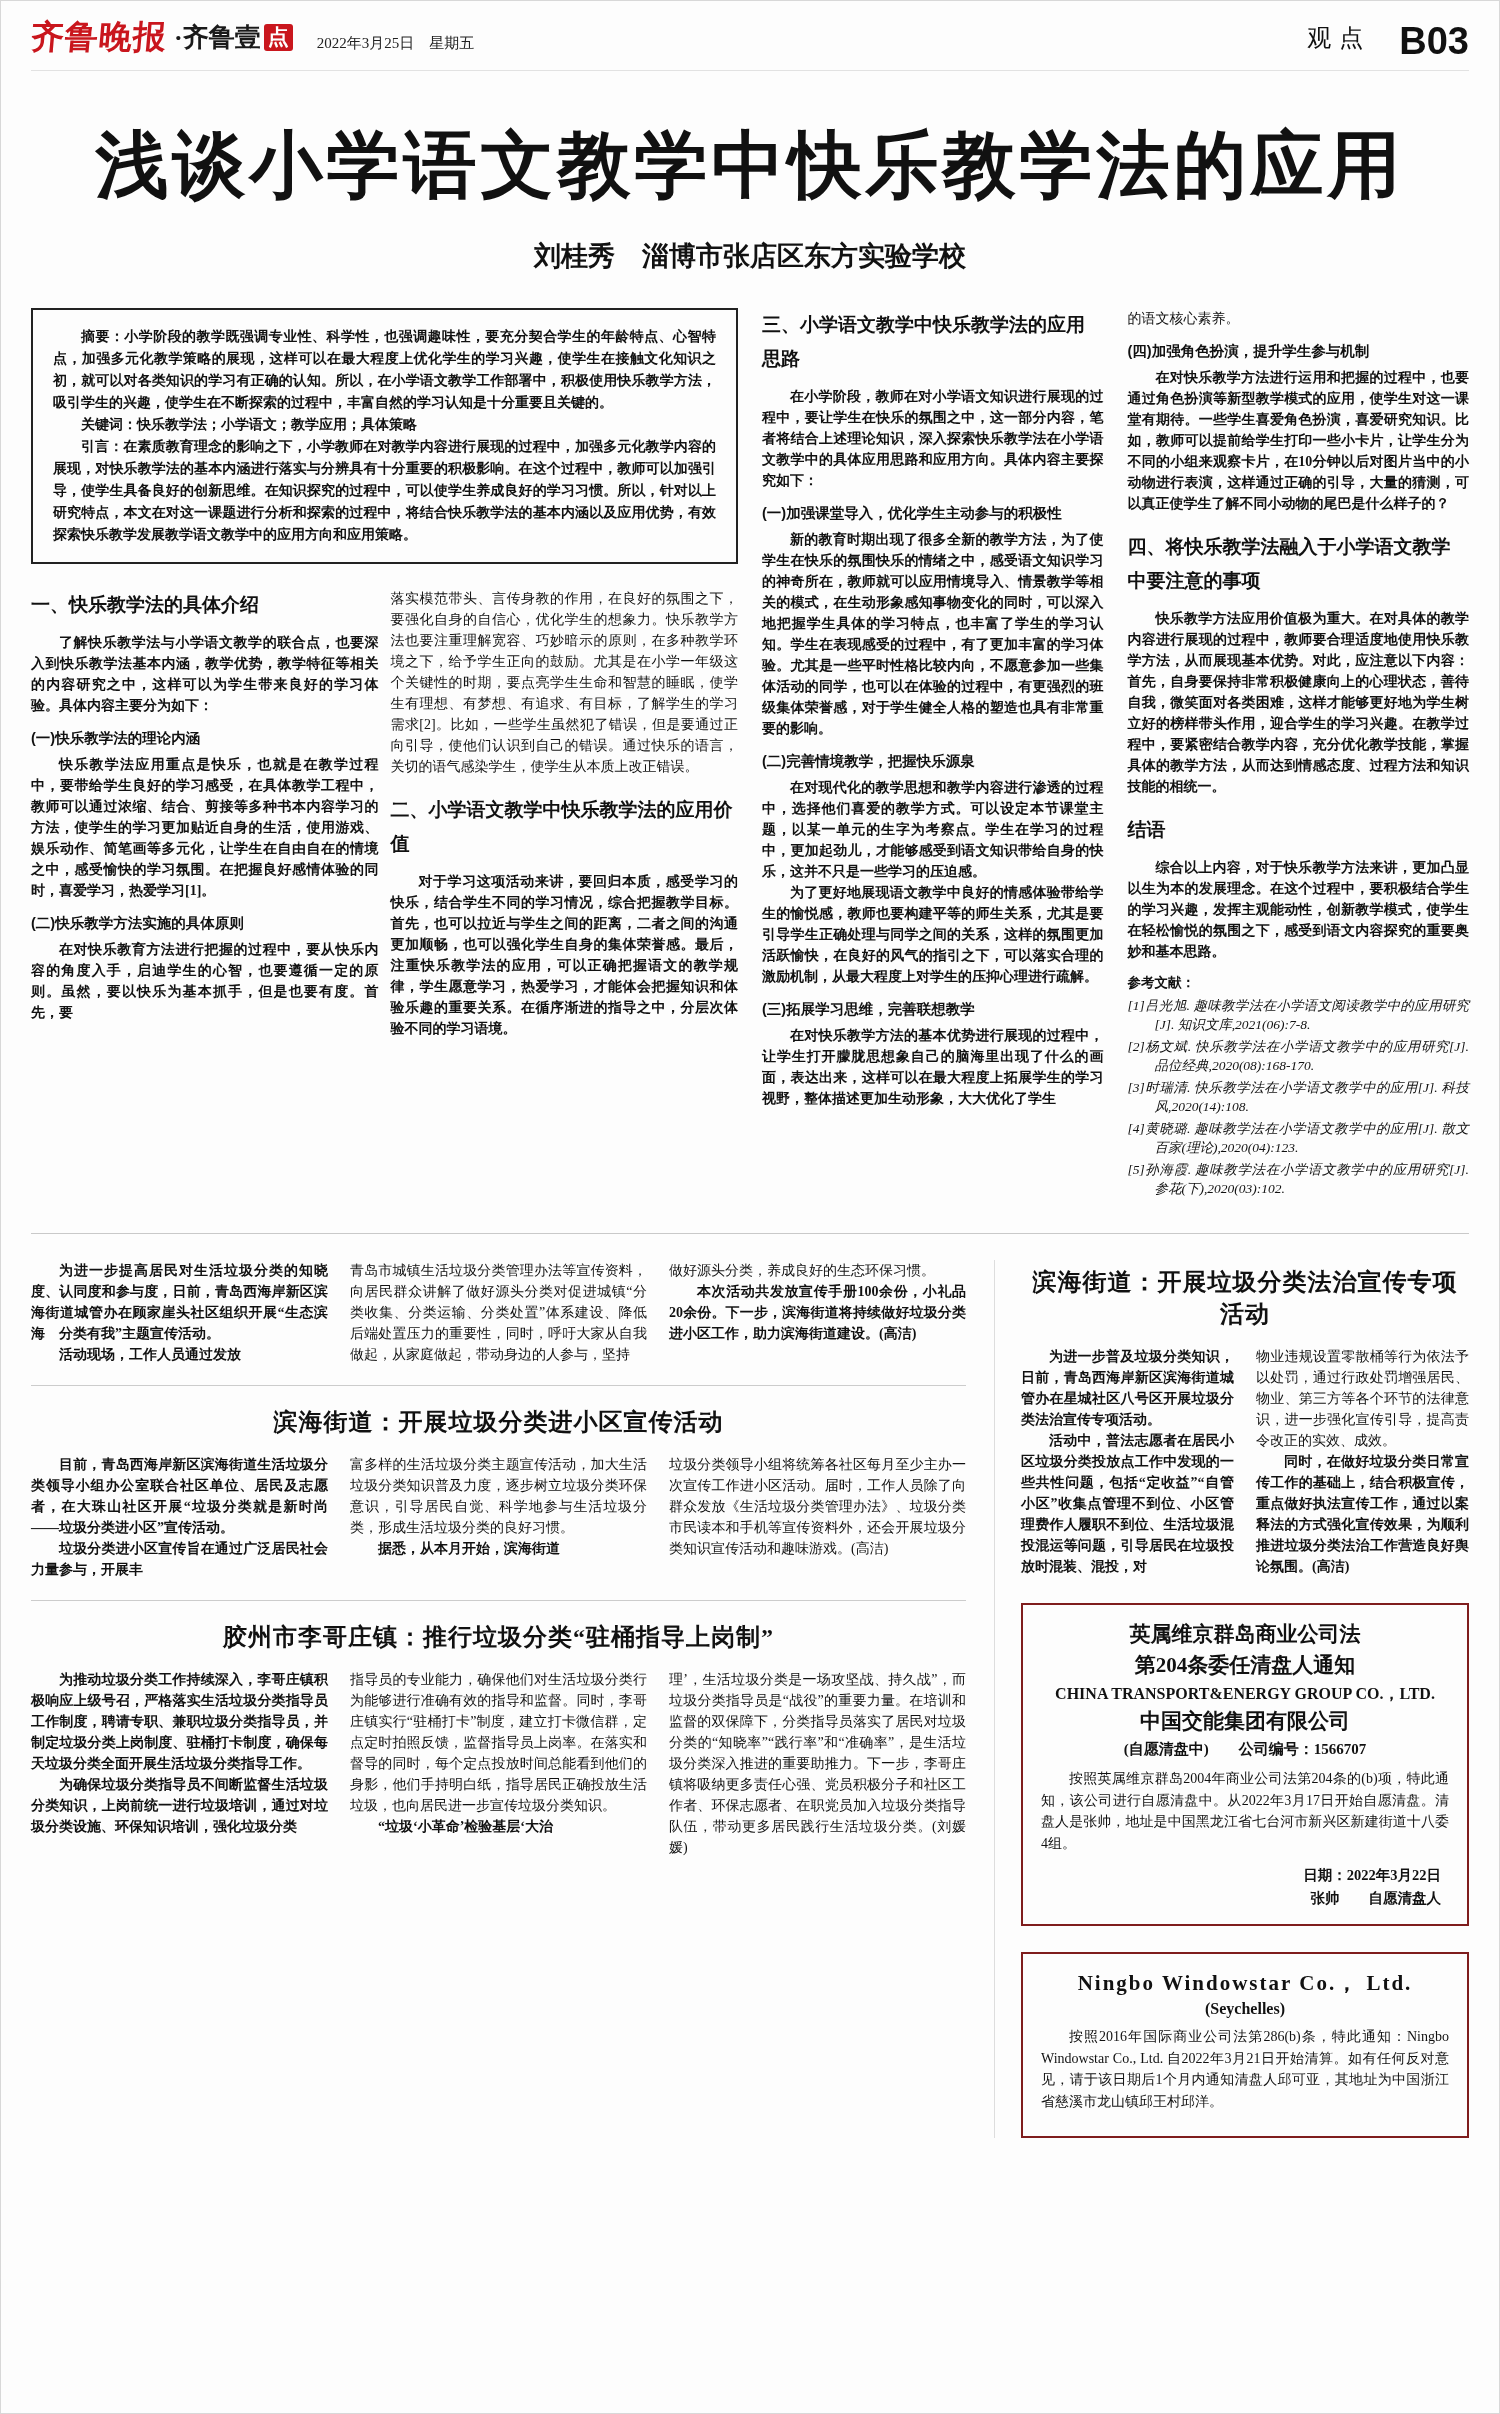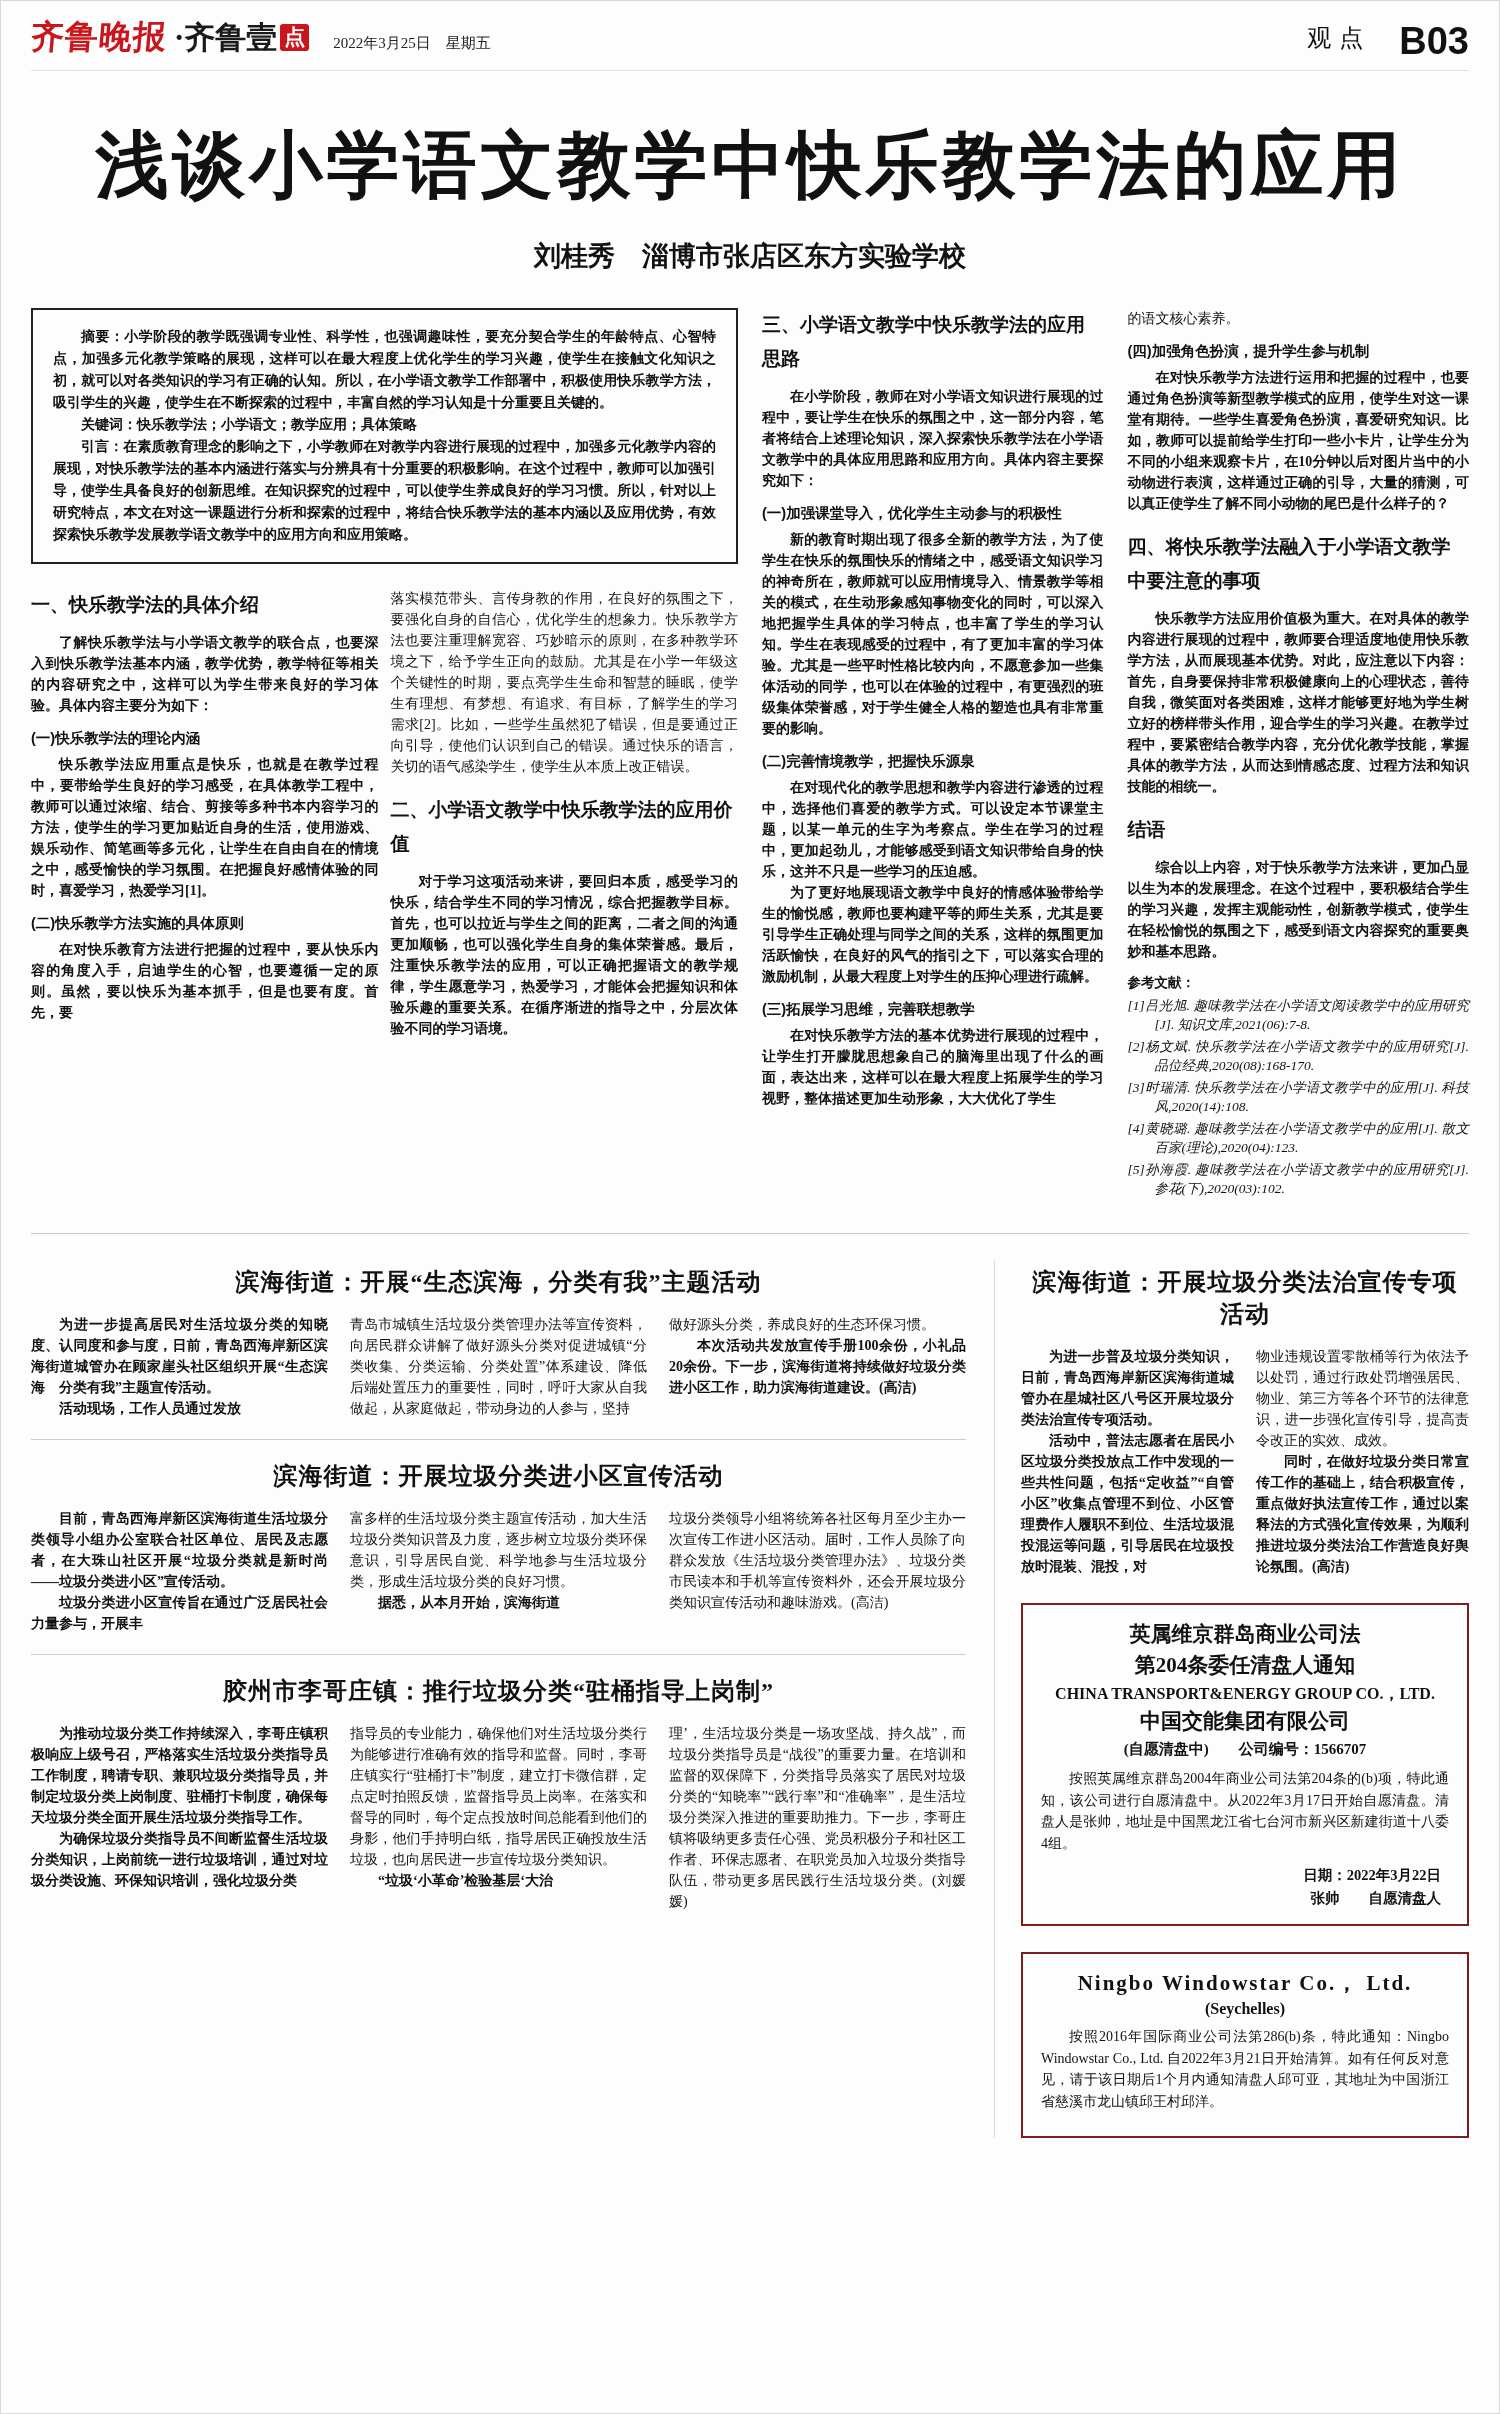--- a/index.html
+++ b/index.html
@@ -3,21 +3,21 @@
 <meta charset="utf-8">
 <style>
   * { box-sizing: border-box; }
   body { margin: 0; background: #e8e8e8; font-family: "Liberation Serif", "DejaVu Serif", serif; color: #111; }
   .sheet { width: 1500px; min-height: 2414px; margin: 0 auto; background: #fdfdfd; border: 1px solid #d8d8d8; padding: 14px 30px 34px; }
 
   
   .masthead { display: flex; align-items: flex-end; padding-bottom: 10px; border-bottom: 1px solid #e2e2e2; }
   .brand { display: flex; align-items: center; }
   .brand-red { display: inline-block; font-size: 33px; font-weight: 900; color: #c9161d; transform: skewX(-5deg); letter-spacing: 1px; }
-  .brand-mid { font-size: 31px; font-weight: 800; color: #1a1a1a; margin-left: 7px; text-align: center; }
+  .brand-mid { font-size: 26px; font-weight: 800; color: #1a1a1a; margin-left: 7px; text-align: center; }
   .brand-badge { display: inline-block; background: #c9161d; color: #fff; font-size: 21px; font-weight: 800; padding: 3px 4px; border-radius: 3px; margin-left: 3px; line-height: 1; }
   .pubdate { font-size: 15px; margin-left: 24px; padding-bottom: 7px; color: #222; }
   .section-block { margin-left: auto; display: flex; align-items: flex-start; gap: 28px; }
   .section-name { font-size: 24px; letter-spacing: 8px; padding-bottom: 3px; }
   .page-no { font-size: 38px; font-weight: 700; font-family: "Liberation Sans", "DejaVu Sans", sans-serif; line-height: 1; }
 
   
   .headline { font-size: 73px; font-weight: 900; text-align: center; margin: 46px 0 22px; letter-spacing: 4px; }
   .byline { font-size: 27px; text-align: center; margin-bottom: 34px; font-weight: 600; }
 
@@ -131,21 +131,20 @@
         <p class="b-ref">[5]孙海霞. 趣味教学法在小学语文教学中的应用研究[J]. 参花(下),2020(03):102.</p>
       </div>
   </div>
 
   <div class="big-divider"></div>
 
   <div class="bottom">
     <div class="bottom-left">
 
       <section class="brief">
-        <h2 class="brief-title">滨海街道：开展“生态滨海，分类有我”主题活动</h2>
         <div class="brief-cols">
           <div class="bcol">
               <p class="b-p">为进一步提高居民对生活垃圾分类的知晓度、认同度和参与度，日前，青岛西海岸新区滨海街道城管办在顾家崖头社区组织开展“生态滨海　分类有我”主题宣传活动。</p>
               <p class="b-p">活动现场，工作人员通过发放</p>
             </div>
           <div class="bcol">
               <p class="b-pc">青岛市城镇生活垃圾分类管理办法等宣传资料，向居民群众讲解了做好源头分类对促进城镇“分类收集、分类运输、分类处置”体系建设、降低后端处置压力的重要性，同时，呼吁大家从自我做起，从家庭做起，带动身边的人参与，坚持</p>
             </div>
           <div class="bcol">
               <p class="b-pc">做好源头分类，养成良好的生态环保习惯。</p>

